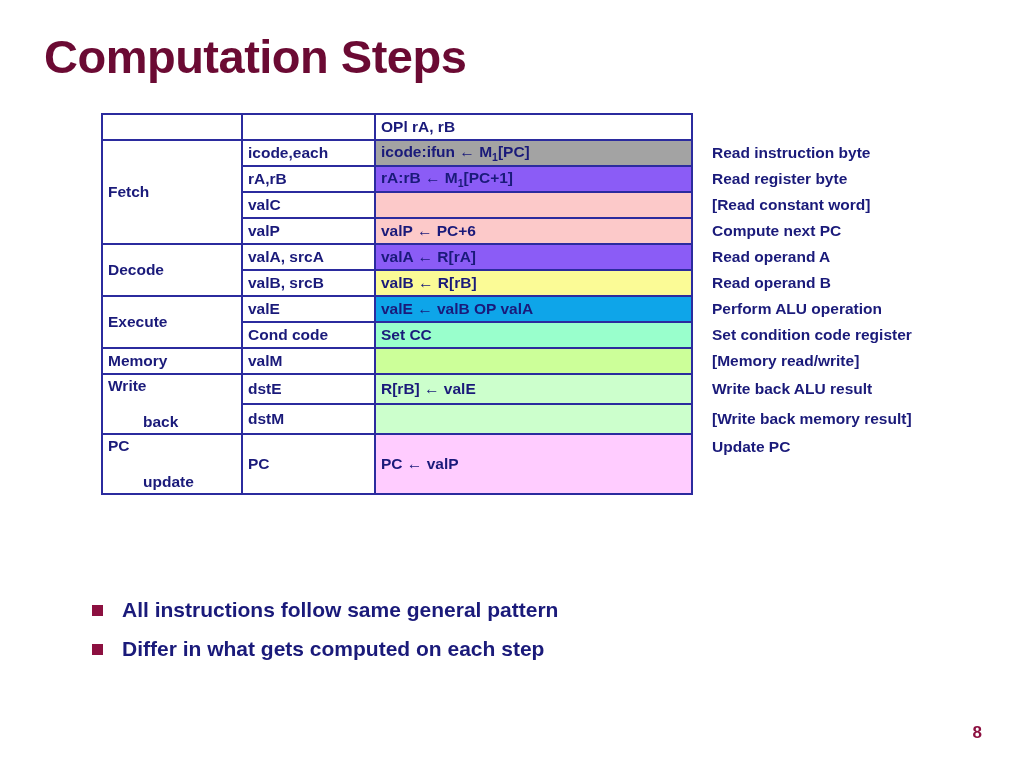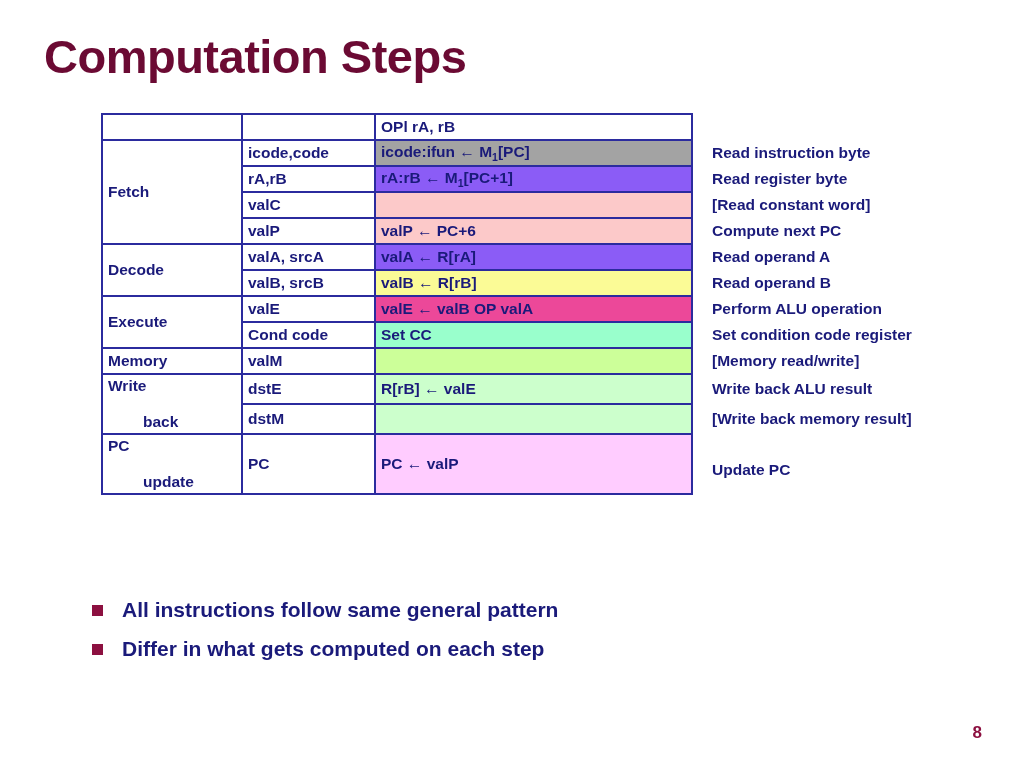--- a/index.html
+++ b/index.html
@@ -139,21 +139,21 @@
         <col class="c-expr">
     </colgroup>
     <tbody id="table-body">
         <tr>
           <td class="blank-cell"></td>
           <td class="blank-cell"></td>
           <td class="hdr-cell">OPl rA, rB</td>
         </tr>
         <tr>
           <td class="stage-cell" rowspan="4"><span>Fetch</span></td>
-          <td class="sig-cell">icode,code</td>
+          <td class="sig-cell">icode,each</td>
           <td style="background: #a3a3a3;">icode:ifun ← M<span class="subscript">1</span>[PC]</td>
         </tr>
         <tr>
           <td class="sig-cell">rA,rB</td>
           <td style="background: #8b5cf6;">rA:rB ← M<span class="subscript">1</span>[PC+1]</td>
         </tr>
         <tr>
           <td class="sig-cell">valC</td>
           <td style="background: rgb(252, 201, 201);"></td>
         </tr>
@@ -166,21 +166,21 @@
           <td class="sig-cell">valA, srcA</td>
           <td style="background: #8b5cf6;">valA ← R[rA]</td>
         </tr>
         <tr>
           <td class="sig-cell">valB, srcB</td>
           <td style="background: rgb(251, 251, 150);">valB ← R[rB]</td>
         </tr>
         <tr>
           <td class="stage-cell" rowspan="2"><span>Execute</span></td>
           <td class="sig-cell">valE</td>
-          <td style="background: #ec4899;">valE ← valB OP valA</td>
+          <td style="background: #0ea5e9;">valE ← valB OP valA</td>
         </tr>
         <tr>
           <td class="sig-cell">Cond code</td>
           <td style="background: rgb(153, 255, 204);">Set CC</td>
         </tr>
         <tr>
           <td class="stage-cell" rowspan="1"><span>Memory</span></td>
           <td class="sig-cell">valM</td>
           <td style="background: rgb(204, 255, 153);"></td>
         </tr>
@@ -213,21 +213,21 @@
     <div class="note" style="top: 58.2344px;">Read register byte</div>
     <div class="note" style="top: 84.3125px;">[Read constant word]</div>
     <div class="note" style="top: 110.312px;">Compute next PC</div>
     <div class="note" style="top: 136.312px;">Read operand A</div>
     <div class="note" style="top: 162.312px;">Read operand B</div>
     <div class="note" style="top: 188.312px;">Perform ALU operation</div>
     <div class="note" style="top: 214.312px;">Set condition code register</div>
     <div class="note" style="top: 240.312px;">[Memory read/write]</div>
     <div class="note" style="top: 268.219px;">Write back ALU result</div>
     <div class="note" style="top: 298.031px;">[Write back memory result]</div>
-    <div class="note" style="top: 349px; text-align: center;">Update PC</div>
+    <div class="note" style="top: 326px; text-align: center;">Update PC</div>
   </div>
 
 <div class="bullets">
   <div class="bullet-row">
     <span class="bullet-marker"></span>
     <span class="bullet-text">All instructions follow same general pattern</span>
   </div>
   <div class="bullet-row">
     <span class="bullet-marker"></span>
     <span class="bullet-text">Differ in what gets computed on each step</span>

